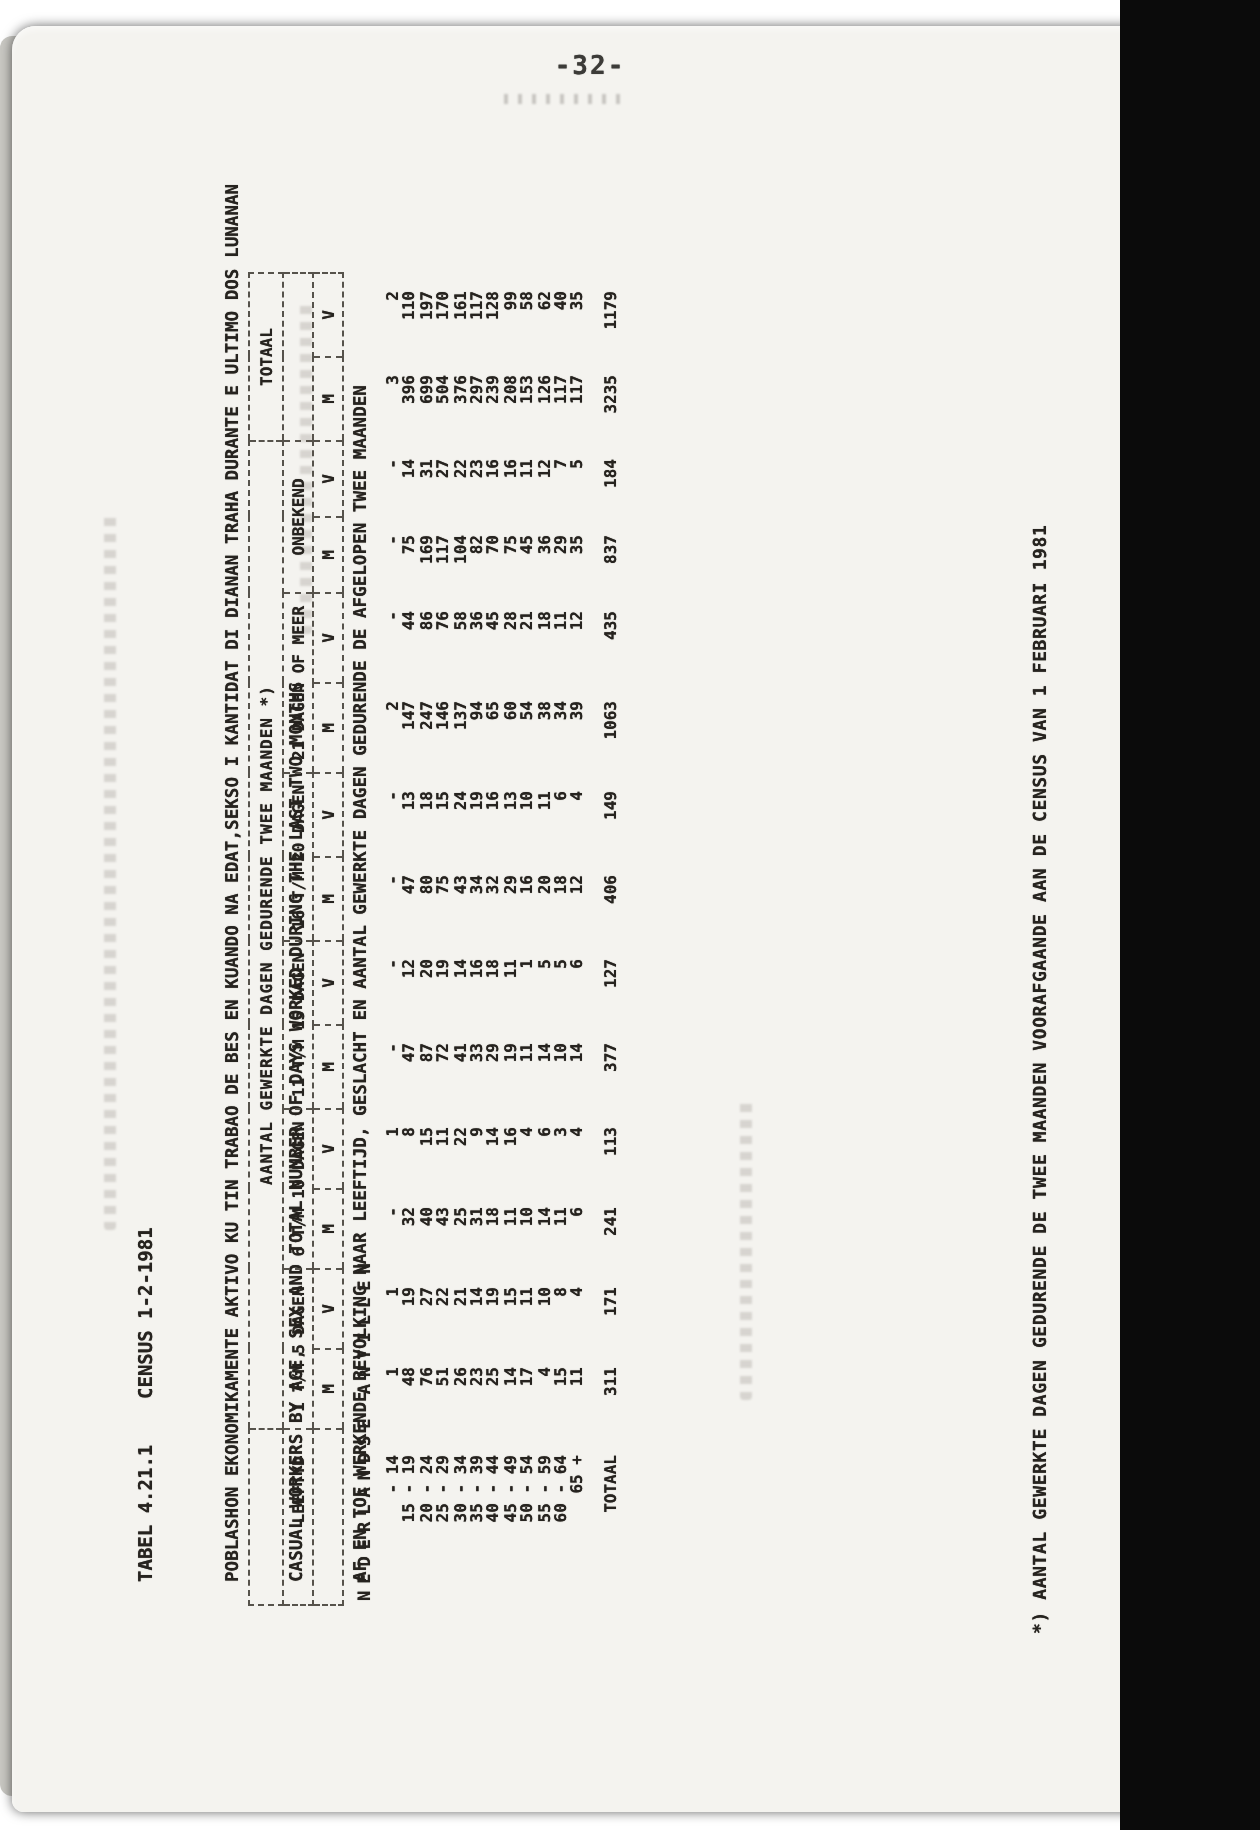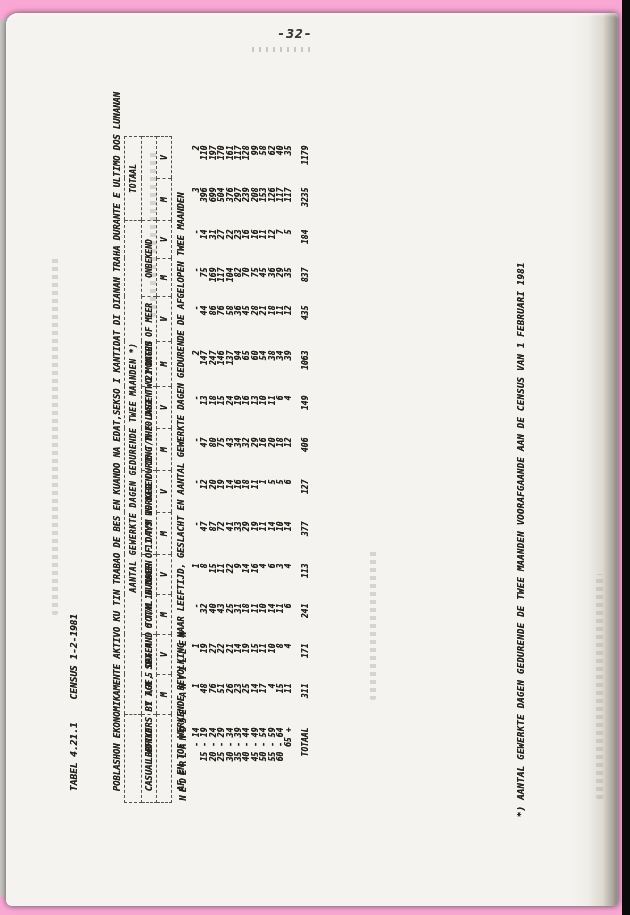--- a/index.html
+++ b/index.html
@@ -1,18 +1,18 @@
 <!DOCTYPE html>
 <html><head>
 <meta charset="utf-8">
 <style>
   html,body{margin:0;padding:0;background:#0b0b0b;}
   body{width:630px;height:915px;overflow:hidden;
        font-family:"DejaVu Sans Mono","Liberation Mono",monospace;}
-  .scan{position:relative;width:622px;height:915px;background:#f9a8d4;overflow:hidden;font-style:italic;}
+  .scan{position:relative;width:560px;height:915px;background:#ffffff;overflow:hidden;}
   .under-page{position:absolute;left:0;top:18px;width:27px;height:880px;
        background:#c9c8c3;border-radius:6px 0 0 6px;}
   .paper{position:absolute;left:6px;top:13px;width:612px;height:893px;
        background:linear-gradient(to right,#f4f3ef 0 92%, #efeee9 95%, #ddd9d1 97.5%, #a7a29a 99.3%, #7d7971 100%);
        border-radius:12px 4px 4px 6px;
        box-shadow:inset 0 2px 3px rgba(255,255,255,.5), 0 0 6px rgba(0,0,0,.6);}
   .edge-sliver{position:absolute;left:624px;top:14px;width:3px;height:892px;background:#a8a6a0;opacity:.85;}
   .pageno{position:absolute;left:250px;top:26px;width:90px;text-align:center;
        font-size:13px;font-weight:bold;letter-spacing:1px;color:#3c3b38;
        text-shadow:0 0 .4px rgba(40,40,38,.8);}

